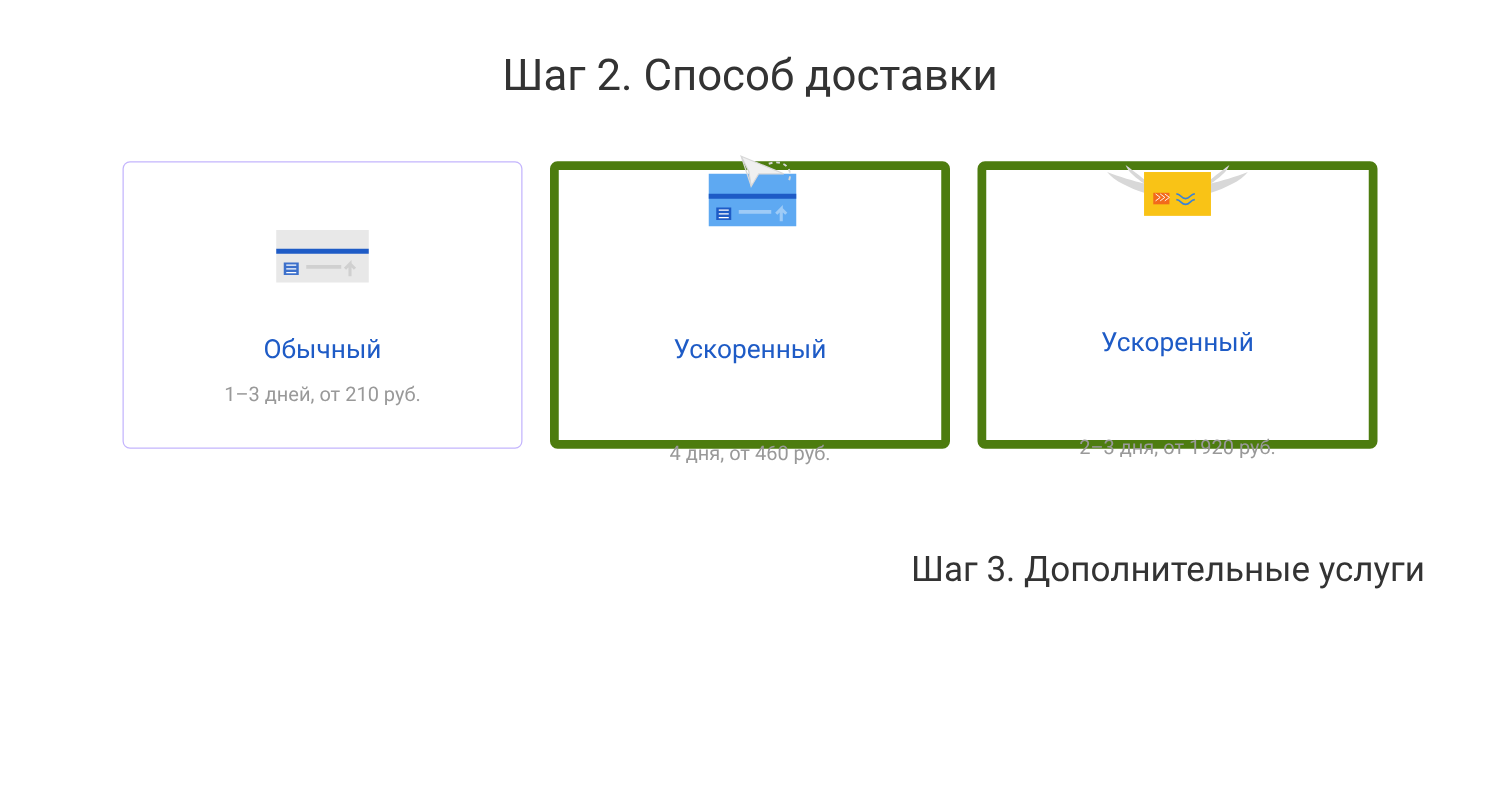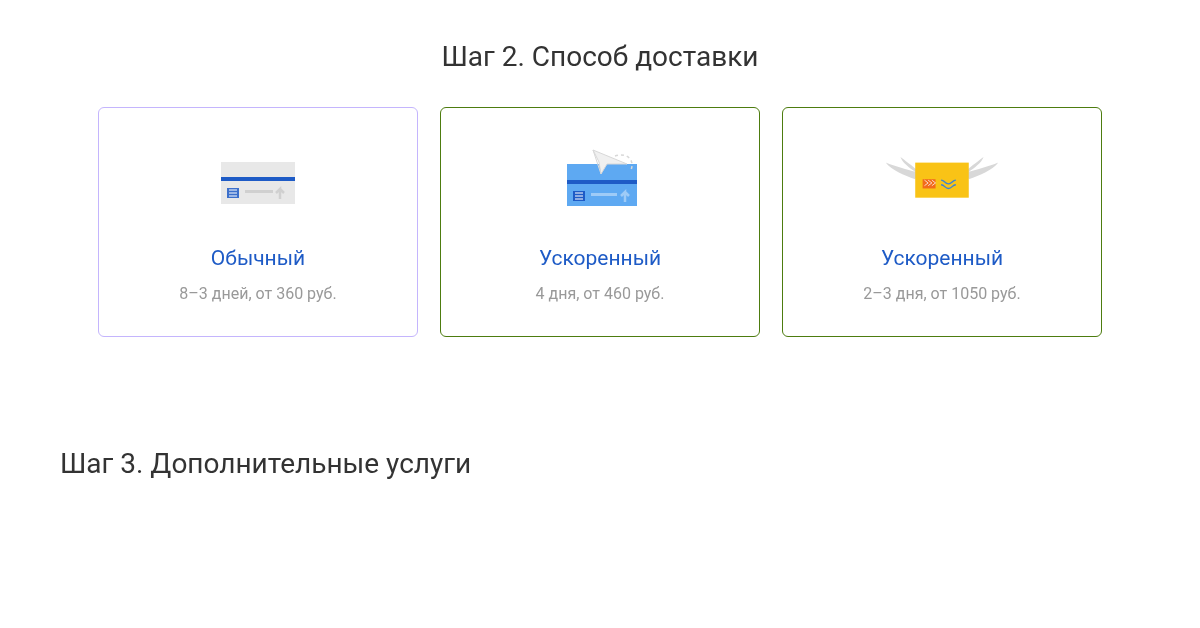--- a/index.html
+++ b/index.html
@@ -9,31 +9,31 @@
     }
     body {
       font-family: -apple-system, BlinkMacSystemFont, "Segoe UI", Roboto, Arial, sans-serif;
       background: #ffffff;
       width: 1200px;
       height: 628px;
       padding: 40px 60px;
     }
     .section-title {
       text-align: center;
+      font-size: 35px;
+      font-weight: 400;
+      color: #333;
+      margin-bottom: 48px;
+    }
+    .section-title-bottom {
+      text-align: right;
       font-size: 28px;
       font-weight: 400;
       color: #333;
-      margin-bottom: 34px;
-    }
-    .section-title-bottom {
-      text-align: left;
-      font-size: 28px;
-      font-weight: 400;
-      color: #333;
-      margin-top: 110px;
+      margin-top: 80px;
     }
     .options-row {
       display: flex;
       justify-content: center;
       gap: 22px;
     }
     .option-card {
       width: 320px;
       height: 230px;
       border-radius: 6px;
@@ -41,21 +41,22 @@
       flex-direction: column;
       align-items: center;
       justify-content: center;
       cursor: pointer;
       background: #fff;
     }
     .option-card.selected {
       border: 1px solid #c4b5fd;
     }
     .option-card.unselected {
-      border: 1px solid #4d7c0f;
+      border: 7px solid #4d7c0f;
+      gap: 47px;
     }
     .icon-wrap {
       width: 120px;
       height: 80px;
       display: flex;
       align-items: center;
       justify-content: center;
       margin-bottom: 24px;
     }
     .option-title {
@@ -81,21 +82,21 @@
       <svg width="90" height="60" viewBox="0 0 90 60">
         <rect x="8" y="10" width="74" height="42" fill="#e8e8e8"></rect>
         <rect x="8" y="25" width="74" height="4" fill="#1e5bc6"></rect>
         <rect x="14" y="36" width="12" height="10" fill="#1e5bc6" opacity="0.85"></rect>
         <path d="M 16 38 L 24 38 M 16 41 L 24 41 M 16 44 L 24 44" stroke="#fff" stroke-width="1"></path>
         <rect x="32" y="38" width="28" height="3" fill="#d0d0d0"></rect>
         <path d="M 67 47 L 67 37 L 63 41 M 67 37 L 71 41" stroke="#d0d0d0" stroke-width="2.5" fill="none"></path>
       </svg>
     </div>
     <div class="option-title">Обычный</div>
-    <div class="option-subtitle">8–3 дней, от 360 руб.</div>
+    <div class="option-subtitle">1–3 дней, от 210 руб.</div>
   </div>
 
   <div class="option-card unselected">
     <div class="icon-wrap">
       <svg width="110" height="80" viewBox="0 0 110 80">
         <rect x="22" y="22" width="70" height="42" fill="#5ea9f2"></rect>
         <rect x="22" y="38" width="70" height="4" fill="#1e5bc6"></rect>
         <rect x="28" y="49" width="12" height="10" fill="#1e5bc6"></rect>
         <path d="M 30 51 L 38 51 M 30 54 L 38 54 M 30 57 L 38 57" stroke="#fff" stroke-width="1"></path>
         <rect x="46" y="51" width="26" height="3" fill="#9ecbf7"></rect>
@@ -114,18 +115,18 @@
       <svg width="130" height="70" viewBox="0 0 130 70">
         <path d="M 36 32 C 24 28 10 22 4 14 C 14 18 28 22 36 24 C 30 20 22 14 20 8 C 28 14 36 20 40 24" fill="#d8d8d8"></path>
         <path d="M 94 32 C 106 28 120 22 126 14 C 116 18 102 22 94 24 C 100 20 108 14 110 8 C 102 14 94 20 90 24" fill="#d8d8d8"></path>
         <rect x="36" y="14" width="58" height="38" fill="#f9c316"></rect>
         <rect x="44" y="32" width="14" height="10" fill="#f26a1b"></rect>
         <path d="M 46 33 L 50 36 L 46 39 M 50 33 L 54 36 L 50 39 M 54 33 L 58 36 L 54 39" stroke="#fff" stroke-width="0.8" fill="none"></path>
         <path d="M 64 33 C 68 33 68 37 72 37 C 76 37 76 33 80 33 M 64 38 C 68 38 68 42 72 42 C 76 42 76 38 80 38" stroke="#3b82d6" stroke-width="1.5" fill="none"></path>
       </svg>
     </div>
     <div class="option-title">Ускоренный</div>
-    <div class="option-subtitle">2–3 дня, от 1050 руб.</div>
+    <div class="option-subtitle">2–3 дня, от 1920 руб.</div>
   </div>
 
 </div>
 
 <h2 class="section-title-bottom">Шаг 3. Дополнительные услуги</h2>
 
 </body></html>

